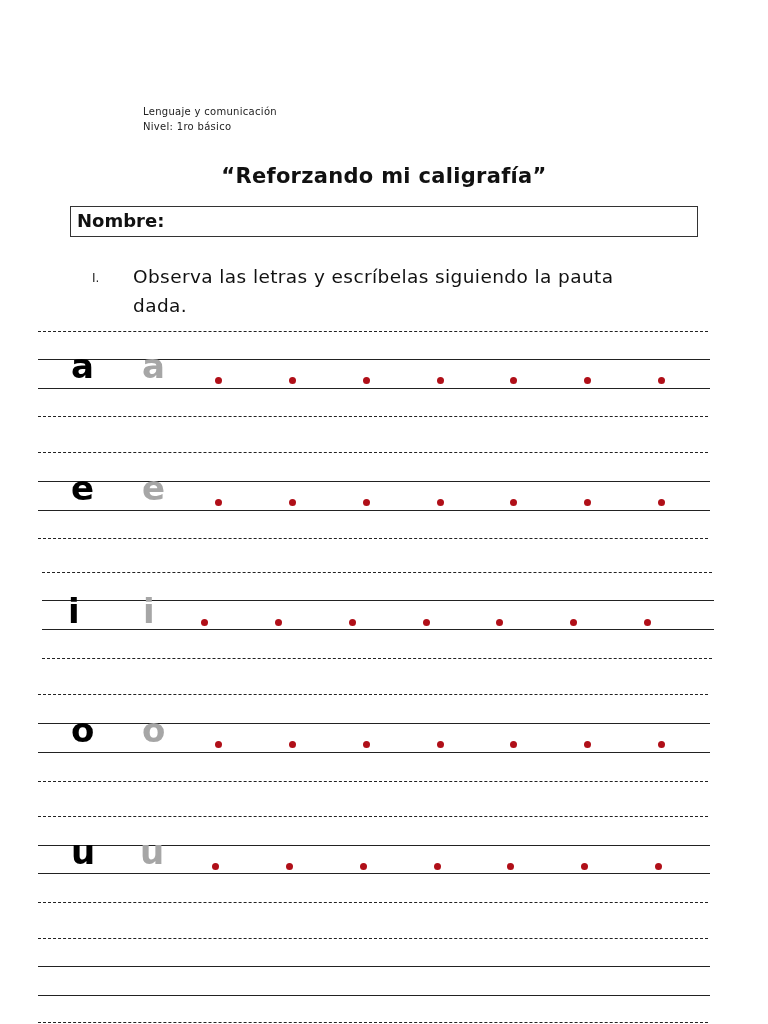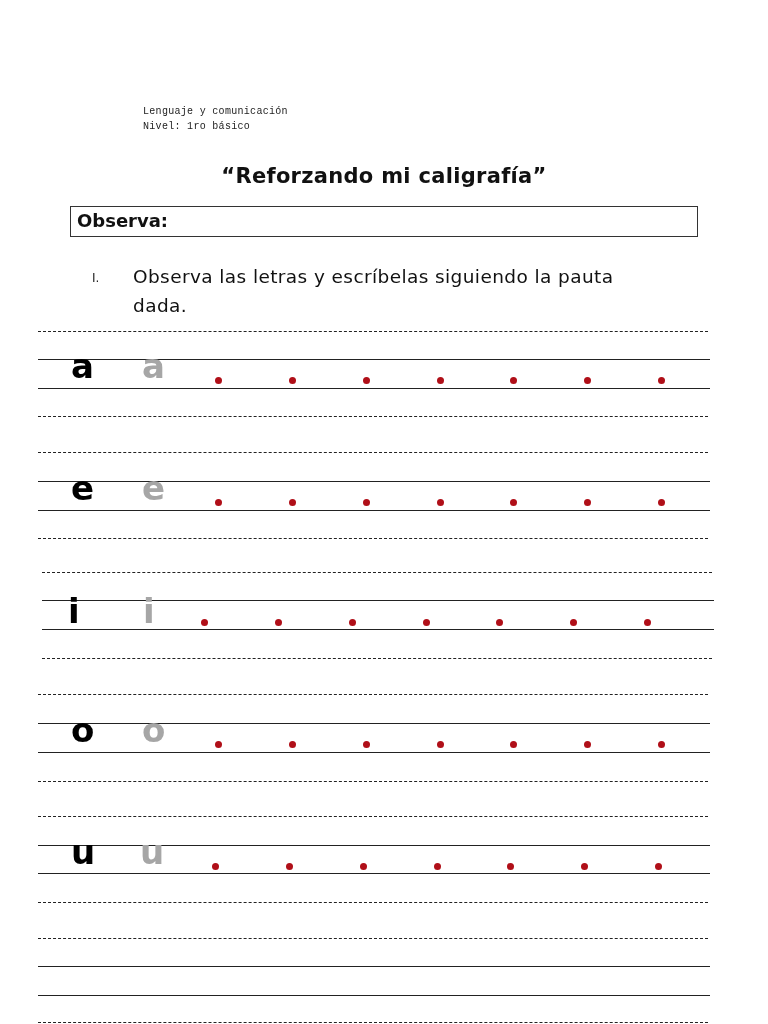--- a/index.html
+++ b/index.html
@@ -1,17 +1,17 @@
 <!DOCTYPE html>
 <html><head>
   <meta charset="utf-8">
   <style>
     html, body { margin: 0; padding: 0; background: #ffffff; }
     body { width: 768px; height: 1024px; position: relative; overflow: hidden; font-family: "DejaVu Sans", sans-serif; color: #111; }
-    .header-line { position: absolute; left: 143px; font-size: 10px; letter-spacing: 0.3px; color: #222; font-family: Liberation Mono, monospace; }
+    .header-line { position: absolute; left: 143px; font-size: 10px; letter-spacing: 0.3px; color: #222; }
     .title { position: absolute; left: 0; width: 768px; top: 164px; text-align: center; font-size: 21px; font-weight: bold; letter-spacing: 0.3px; color: #111; }
     .name-box { position: absolute; left: 70px; top: 206px; width: 626px; height: 29px; border: 1.5px solid #333; }
     .name-label { position: absolute; left: 6px; top: 3px; font-size: 18px; font-weight: bold; color: #111; }
     .instr-num { position: absolute; left: 92px; top: 271px; font-size: 12px; color: #222; }
     .instr-text { position: absolute; left: 133px; top: 262px; width: 540px; font-size: 18.5px; line-height: 29px; letter-spacing: 0.4px; color: #111; }
     .line { position: absolute; height: 0; }
     .line.dashed { border-top: 1.5px dashed #222; }
     .line.solid { border-top: 1.6px solid #222; }
     .model { position: absolute; font-size: 34px; font-weight: bold; line-height: 1; }
     .model.black { color: #000; }
@@ -20,21 +20,21 @@
   </style>
 </head>
 <body>
 
 <div class="header-line" style="top:106px;">Lenguaje y comunicación</div>
 <div class="header-line" style="top:121px;">Nivel: 1ro básico</div>
 
 <div class="title">“Reforzando mi caligrafía”</div>
 
 <div class="name-box">
-  <span class="name-label">Observa:</span>
+  <span class="name-label">Nombre:</span>
 </div>
 
 <div class="instr-num">I.</div>
 <div class="instr-text">Observa las letras y escríbelas siguiendo la pauta dada.</div>
 
 <div>
 
   <div>
     <div class="line dashed" style="left:38px;width:670px;top:331px;"></div>
     <div class="line solid" style="left:38px;width:672px;top:359px;"></div>

